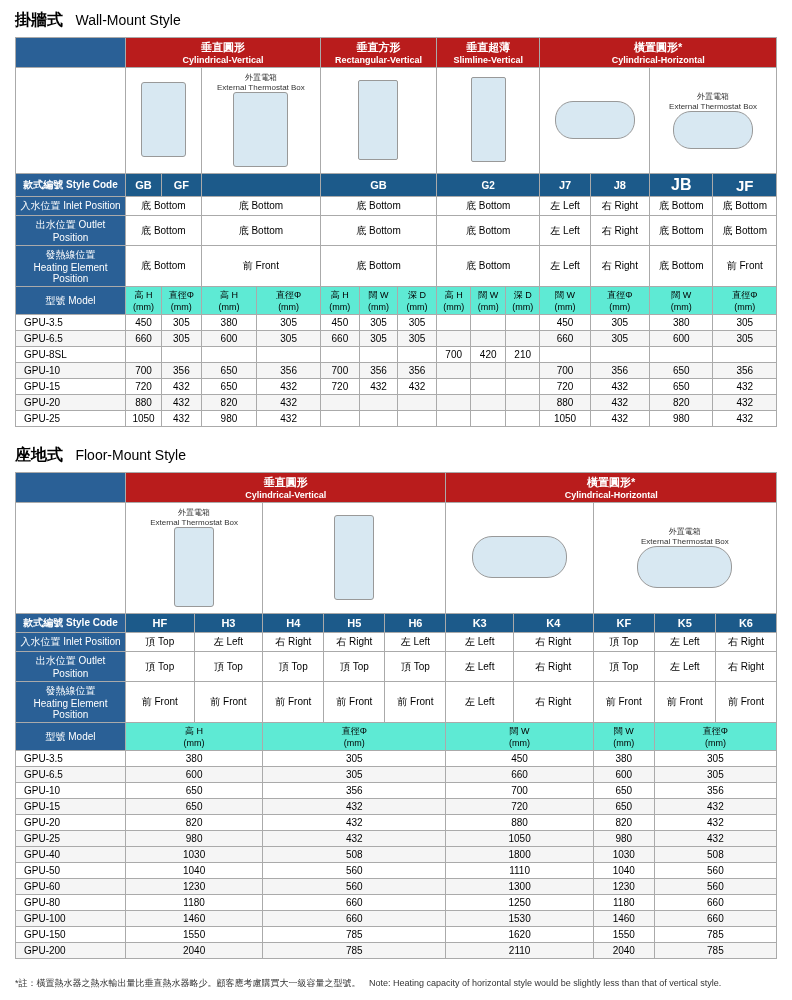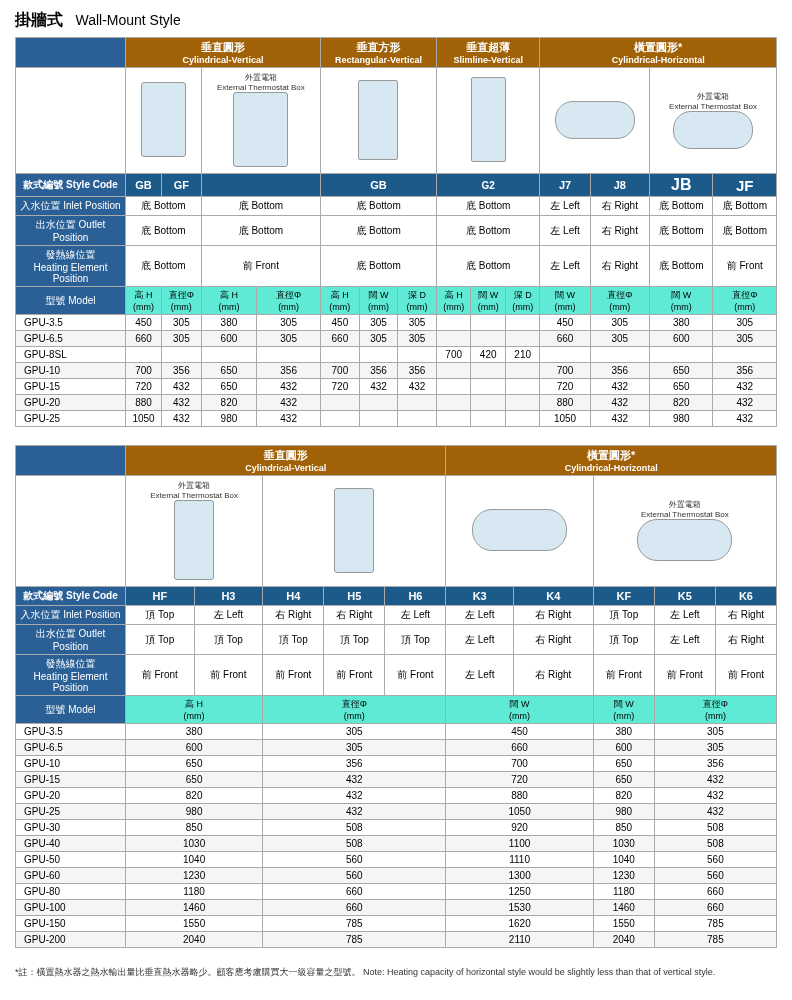--- a/index.html
+++ b/index.html
@@ -24,21 +24,21 @@
       margin-bottom: 18px;
     }
     .main-table th, .main-table td {
       border: 1px solid #aaa;
       text-align: center;
       padding: 2px 3px;
       font-size: 10px;
       vertical-align: middle;
     }
     .main-table th {
-      background-color: #a16207;
+      background-color: #b91c1c;
       color: #fff;
       font-weight: bold;
     }
     .header-zh { font-size: 11px; font-weight: bold; }
     .header-en { font-size: 9px; font-weight: bold; }
     .row-header-cell {
       background-color: #2a6096;
       color: #fff;
       text-align: left;
       padding-left: 4px;
@@ -300,20 +300,24 @@
         <td>1050</td>
           <td>432</td>
         <td>980</td>
           <td>432</td>
       </tr>
     </tbody>
   </table>
 </div>
 
 <div class="section-gap">
+  <div class="section-title">
+    <span>座地式</span>
+    <span style="font-size:14px; font-weight:normal; margin-left:8px;">Floor-Mount Style</span>
+  </div>
 
   <table class="main-table">
     <thead>
       <tr>
         <th style="width:110px; background:#2a6096;"></th>
         <th colspan="5" class="blue-header">
           <div class="header-zh">垂直圓形</div>
           <div class="header-en">Cylindrical-Vertical</div>
         </th>
         <th colspan="5" class="blue-header">
@@ -447,33 +451,25 @@
         <td colspan="2">432</td>
       </tr>
       <tr class="model-row alt-row">
         <td>GPU-25</td>
         <td colspan="2">980</td>
         <td colspan="3">432</td>
         <td colspan="2">1050</td>
         <td>980</td>
         <td colspan="2">432</td>
       </tr>
-      <tr class="model-row">
-        <td>GPU-30</td>
-        <td colspan="2">850</td>
-        <td colspan="3">508</td>
-        <td colspan="2">920</td>
-        <td>850</td>
-        <td colspan="2">508</td>
-      </tr>
       <tr class="model-row alt-row">
         <td>GPU-40</td>
         <td colspan="2">1030</td>
         <td colspan="3">508</td>
-        <td colspan="2">1100</td>
+        <td colspan="2">1800</td>
         <td>1030</td>
         <td colspan="2">508</td>
       </tr>
       <tr class="model-row">
         <td>GPU-50</td>
         <td colspan="2">1040</td>
         <td colspan="3">560</td>
         <td colspan="2">1110</td>
         <td>1040</td>
         <td colspan="2">560</td>
@@ -517,14 +513,14 @@
         <td colspan="2">2110</td>
         <td>2040</td>
         <td colspan="2">785</td>
       </tr>
     </tbody>
   </table>
 </div>
 
 <div class="note-row">
   <span>*註：橫置熱水器之熱水輸出量比垂直熱水器略少。顧客應考慮購買大一級容量之型號。</span>
-  <span style="">Note: Heating capacity of horizontal style would be slightly less than that of vertical style.</span>
+  <span style="margin-left:6px;">Note: Heating capacity of horizontal style would be slightly less than that of vertical style.</span>
 </div>
 
 </body></html>

